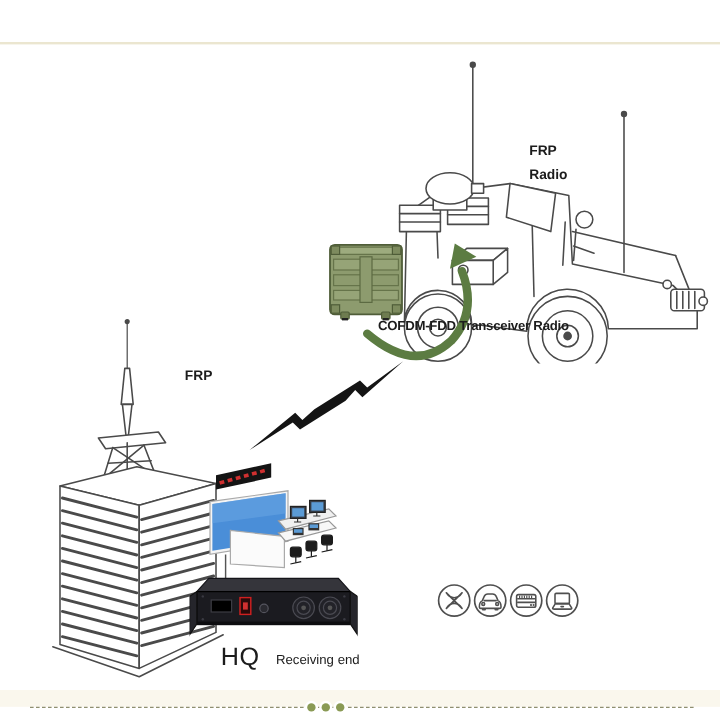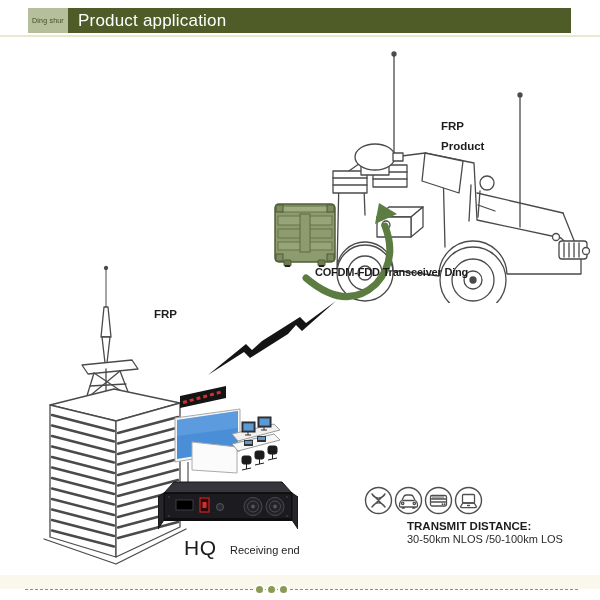--- a/index.html
+++ b/index.html
@@ -26,28 +26,20 @@
   .cream-band{position:absolute;left:0;top:575px;width:600px;height:14px;background:#faf7ed;}
   .dash-rule{position:absolute;left:25px;top:589px;width:553px;border-top:1px dashed #8f8f70;}
   .dots{position:absolute;left:256px;top:586px;display:flex;gap:5px;}
   .dots span{width:7px;height:7px;border-radius:50%;background:#8a9a55;box-shadow:0 0 0 2px #fff;}
 </style>
 </head>
 <body>
 
 <div class="stage">
 
-  <div class="hdr">
-    <div class="hdr-badge">
-      <span>Ding shur</span>
-    </div>
-    <div class="hdr-bar">
-      <span>Product application</span>
-    </div>
-  </div>
   <div class="hdr-rule"></div>
 
   <svg style="left:325px;top:45px;" width="270" height="258" viewBox="0 0 270 258" fill="none" stroke="#4a4a4a" stroke-width="1.3" stroke-linejoin="round" stroke-linecap="round">
     <g>
       <line x1="69" y1="11" x2="69" y2="120"></line>
         <circle cx="69" cy="9" r="2" fill="#4a4a4a"></circle>
     </g>
     <g>
       <line x1="195" y1="52" x2="195" y2="182"></line>
         <circle cx="195" cy="50" r="2" fill="#4a4a4a"></circle>
@@ -240,27 +232,25 @@
     <circle cx="117" cy="34.5" r="9" fill="#222228" stroke="#4a4a52"></circle>
     <circle cx="117" cy="34.5" r="5.5" fill="none" stroke="#4a4a52"></circle>
     <circle cx="117" cy="34.5" r="2" fill="#555"></circle>
     <circle cx="11" cy="25" r="1" fill="#3a3a42"></circle>
       <circle cx="129" cy="25" r="1" fill="#3a3a42"></circle>
     <circle cx="11" cy="44" r="1" fill="#3a3a42"></circle>
       <circle cx="129" cy="44" r="1" fill="#3a3a42"></circle>
   </svg>
 
   <div class="lbl lbl-b12" style="left:397px;top:120px;">FRP</div>
-  <div class="lbl lbl-b12" style="left:397px;top:140px;">Product</div>
-  <div class="lbl lbl-trx" style="left:271px;top:266px;">COFDM-FDD Transceiver Ding</div>
+  <div class="lbl lbl-b12" style="left:397px;top:140px;">Radio</div>
+  <div class="lbl lbl-trx" style="left:271px;top:266px;">COFDM-FDD Transceiver Radio</div>
   <div class="lbl lbl-b12" style="left:110px;top:308px;">FRP</div>
   <div class="lbl lbl-rcv" style="left:186px;top:526px;">Receiving end</div>
   <div class="lbl lbl-hq" style="left:140px;top:536px;">HQ</div>
-  <div class="lbl lbl-tt" style="left:363px;top:520px;">TRANSMIT DISTANCE:</div>
-  <div class="lbl lbl-td" style="left:363px;top:533px;">30-50km NLOS /50-100km LOS</div>
 
   <div class="icons">
     <svg width="29" height="29" viewBox="0 0 29 29" fill="none" stroke="#4f4f4f" stroke-width="1.4" stroke-linecap="round">
       <circle cx="14.5" cy="14.5" r="13"></circle>
       <path d="M8,8 C11.5,13.5 17.5,13.5 21,8 M8,21 C11.5,15.5 17.5,15.5 21,21 M8,8 L21,21 M21,8 L8,21"></path>
     </svg>
     <svg width="29" height="29" viewBox="0 0 29 29" fill="none" stroke="#4f4f4f" stroke-width="1.3" stroke-linecap="round" stroke-linejoin="round">
       <circle cx="14.5" cy="14.5" r="13" stroke-width="1.4"></circle>
       <path d="M5.5,19.5 Q5.5,15.5 8,14.5 L9.5,11 Q10.3,9 12.5,9 H16.5 Q18.7,9 19.5,11 L21,14.5 Q23.5,15.5 23.5,19.5 L23.5,20 Q23.5,21 22.3,21 H6.7 Q5.5,21 5.5,20 Z"></path>
       <line x1="9.5" y1="14.5" x2="19.5" y2="14.5"></line>

